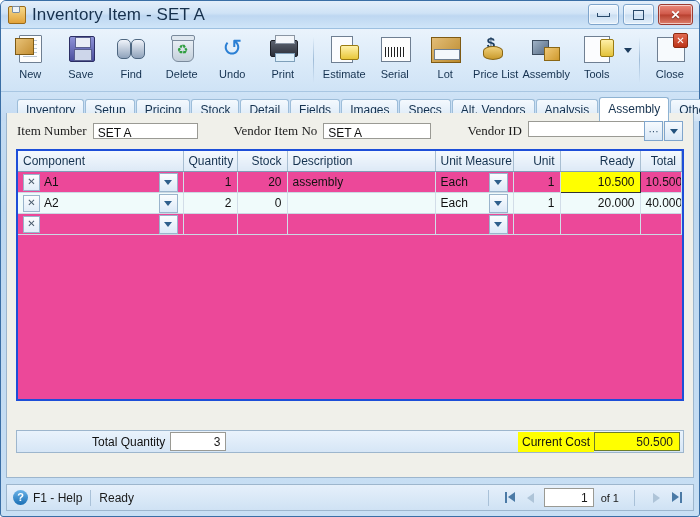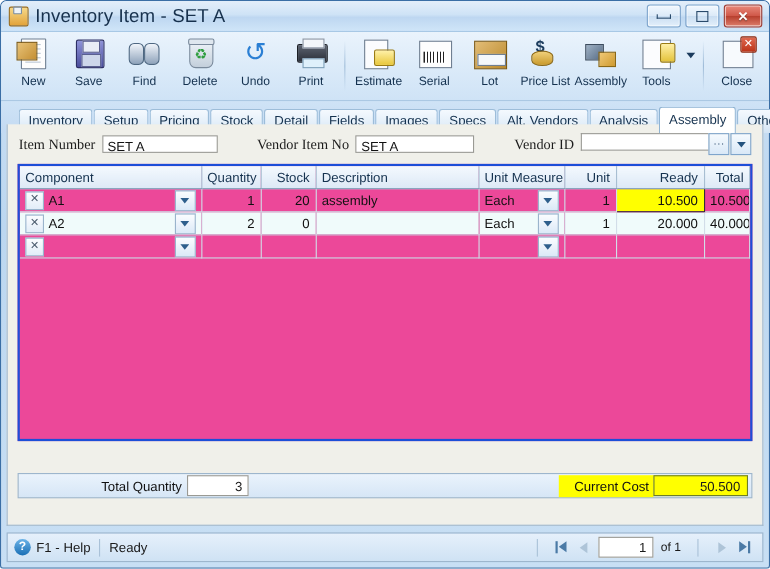--- a/index.html
+++ b/index.html
@@ -251,21 +251,21 @@
   .tq-box {
     width: 56px; height: 19px; line-height: 18px;
     margin-left: 5px;
     background: #fff; border: 1px solid #9a9a94;
     text-align: right; padding-right: 5px;
     font-size: 12px; box-sizing: border-box;
   }
   .cc-label {
     margin-left: auto;
     background: #ffff00; color: #111; font-size: 12px;
-    padding: 3px 4px 3px 14px;
+    padding: 3px 4px 3px 4px;
   }
   .cc-box {
     width: 86px; height: 19px; line-height: 18px;
     background: #ffff00; border: 1px solid #6d7e2a;
     text-align: right; padding-right: 6px;
     font-size: 12px; box-sizing: border-box;
     margin-right: 3px;
   }
 
   

